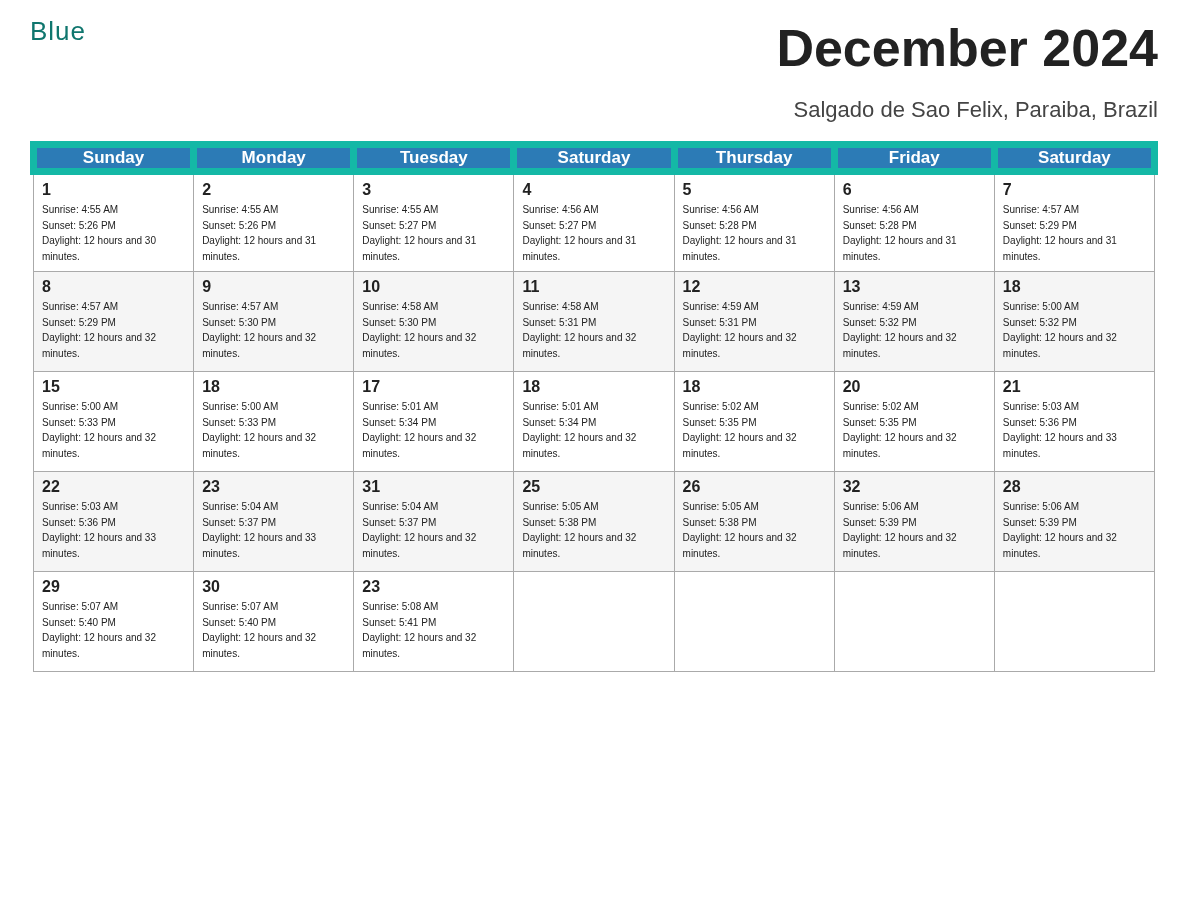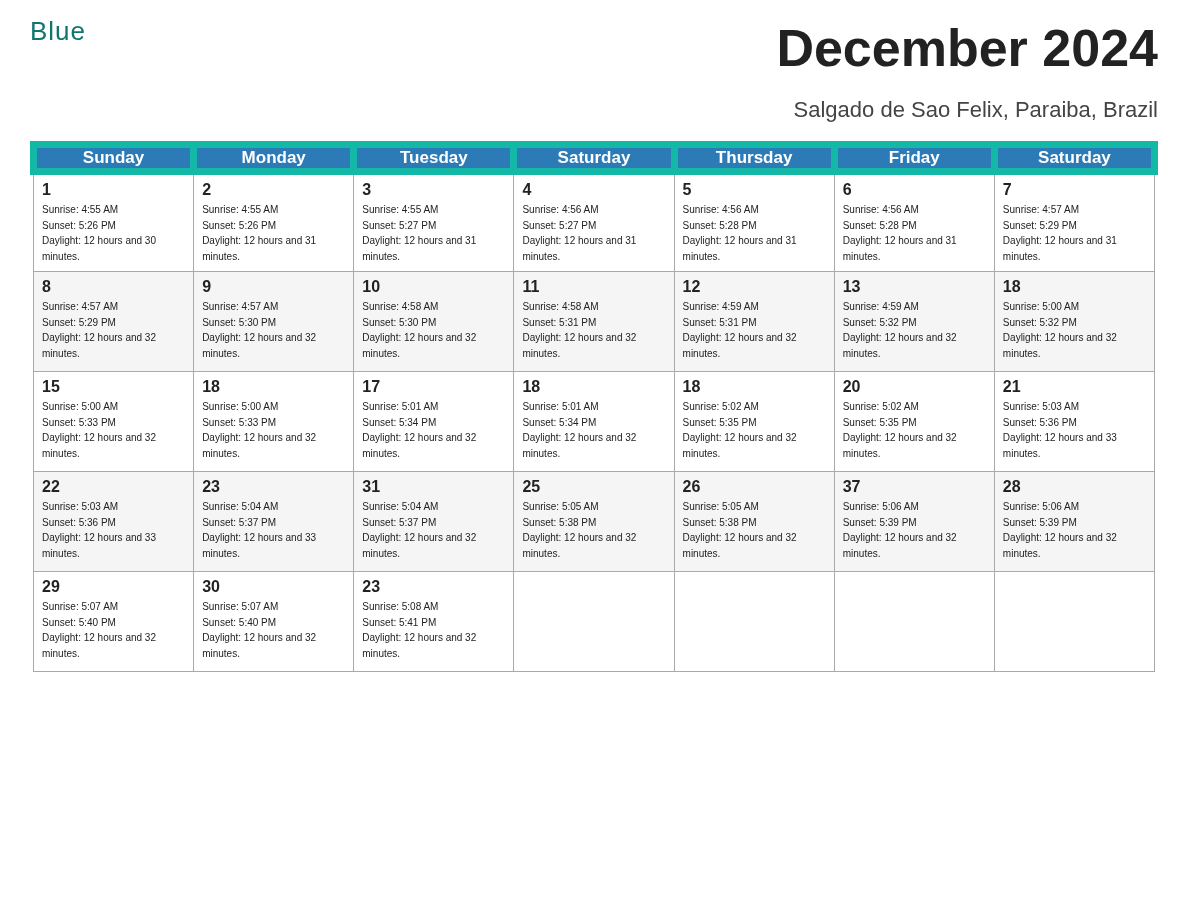--- a/index.html
+++ b/index.html
@@ -208,21 +208,21 @@
         </td>
         <td>
           <div class="day-number">25</div>
           <div class="day-info">Sunrise: 5:05 AM<br>Sunset: 5:38 PM<br>Daylight: 12 hours and 32 minutes.</div>
         </td>
         <td>
           <div class="day-number">26</div>
           <div class="day-info">Sunrise: 5:05 AM<br>Sunset: 5:38 PM<br>Daylight: 12 hours and 32 minutes.</div>
         </td>
         <td>
-          <div class="day-number">37</div>
+          <div class="day-number">32</div>
           <div class="day-info">Sunrise: 5:06 AM<br>Sunset: 5:39 PM<br>Daylight: 12 hours and 32 minutes.</div>
         </td>
         <td>
           <div class="day-number">28</div>
           <div class="day-info">Sunrise: 5:06 AM<br>Sunset: 5:39 PM<br>Daylight: 12 hours and 32 minutes.</div>
         </td>
       </tr>
       <tr>
         <td>
           <div class="day-number">29</div>

